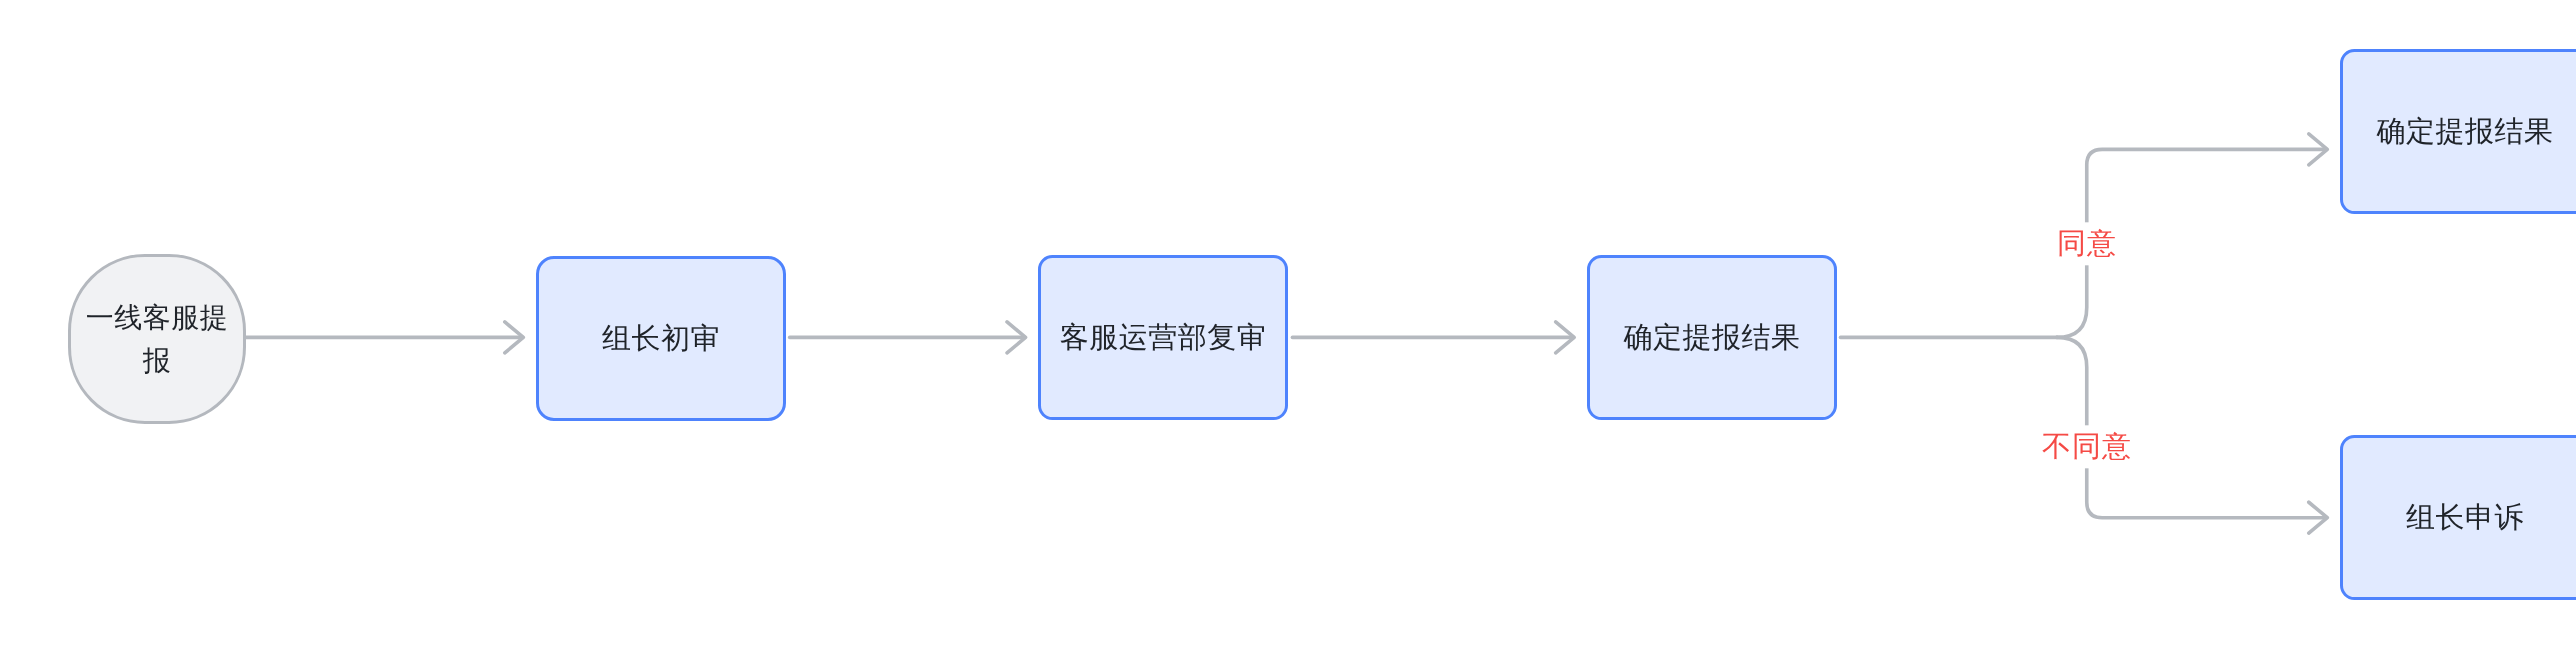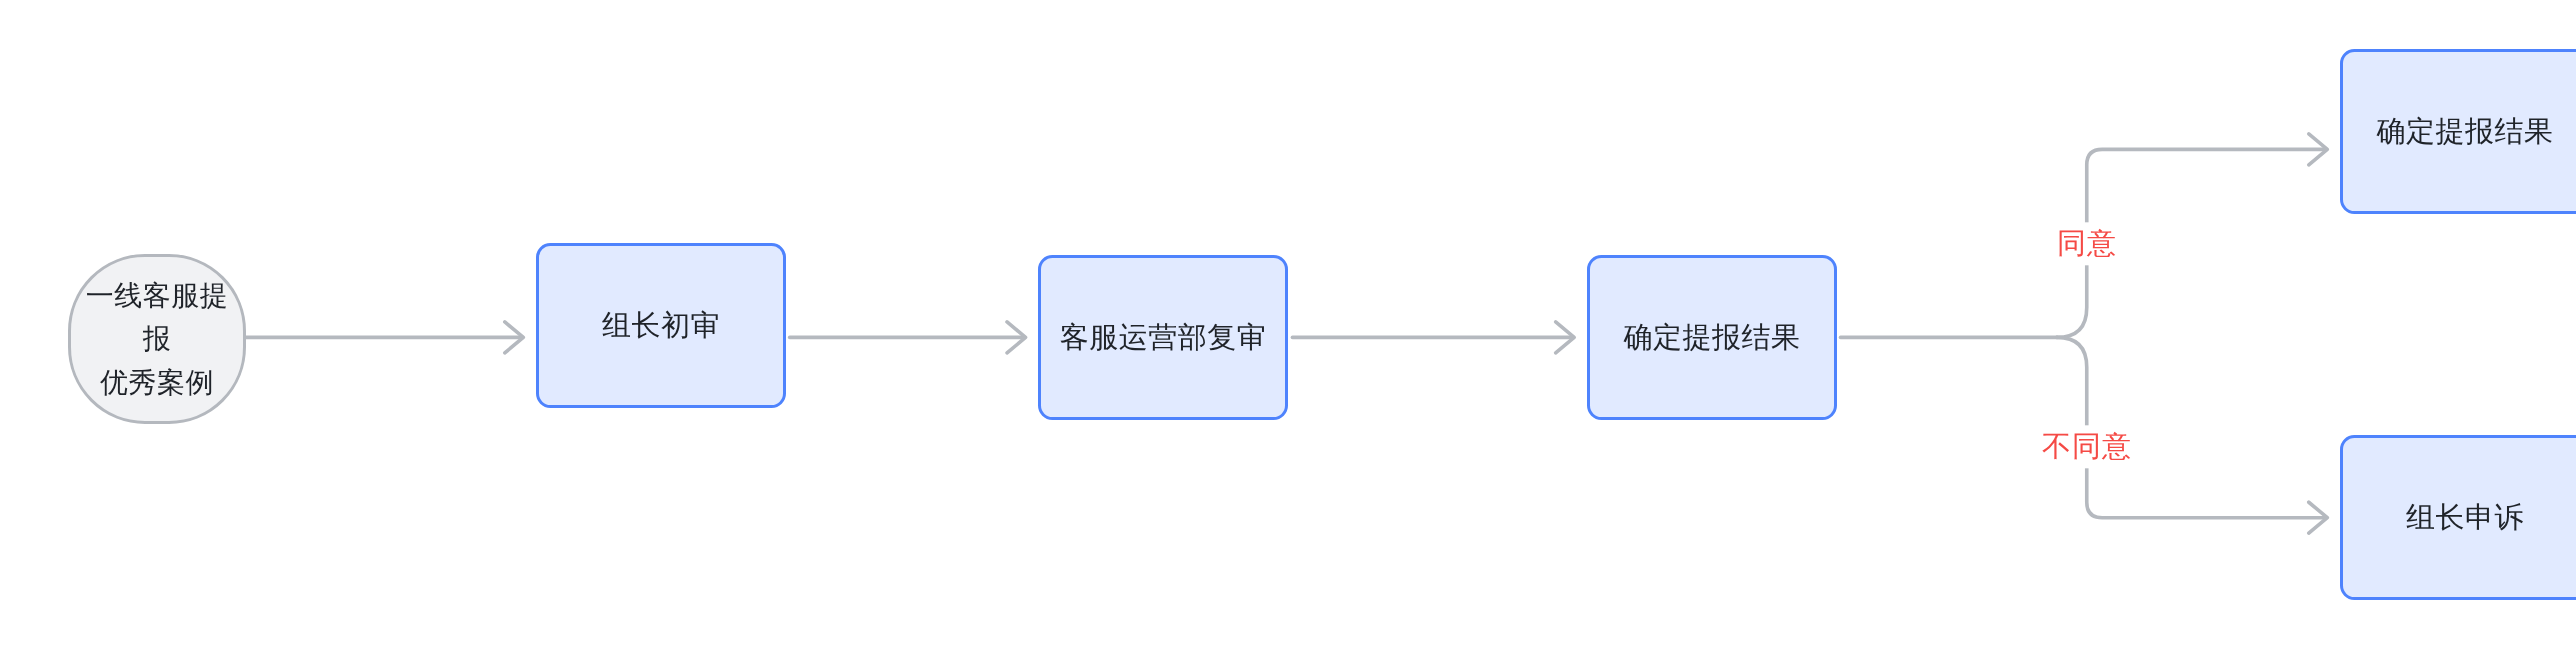--- a/index.html
+++ b/index.html
@@ -100,25 +100,24 @@
     <path d="M5447 975 L5483 1005 L5447 1035"></path>
     <path d="M6000 1005 H6440"></path>
     <path d="M6406 975 L6442 1005 L6406 1035"></path>
     <path d="M6959 1005 H7399"></path>
     <path d="M7365 975 L7401 1005 L7365 1035"></path>
   </svg>
 
   <div class="node start" style="left:68px;top:254px;">
     <div>
       <span class="start-line">一线客服提报</span>
-      <span class="start-line">优秀案例</span>
     </div>
   </div>
 
-  <div class="node process" style="left:536px;top:243px;">
+  <div class="node process" style="left:536px;top:256px;border-radius:18px;">
     <span>组长初审</span>
   </div>
 
   <div class="node process" style="left:1587px;top:255px;">
     <span>确定提报结果</span>
   </div>
 
   <div class="node process" style="left:1038px;top:255px;">
     <span>客服运营部复审</span>
   </div>

